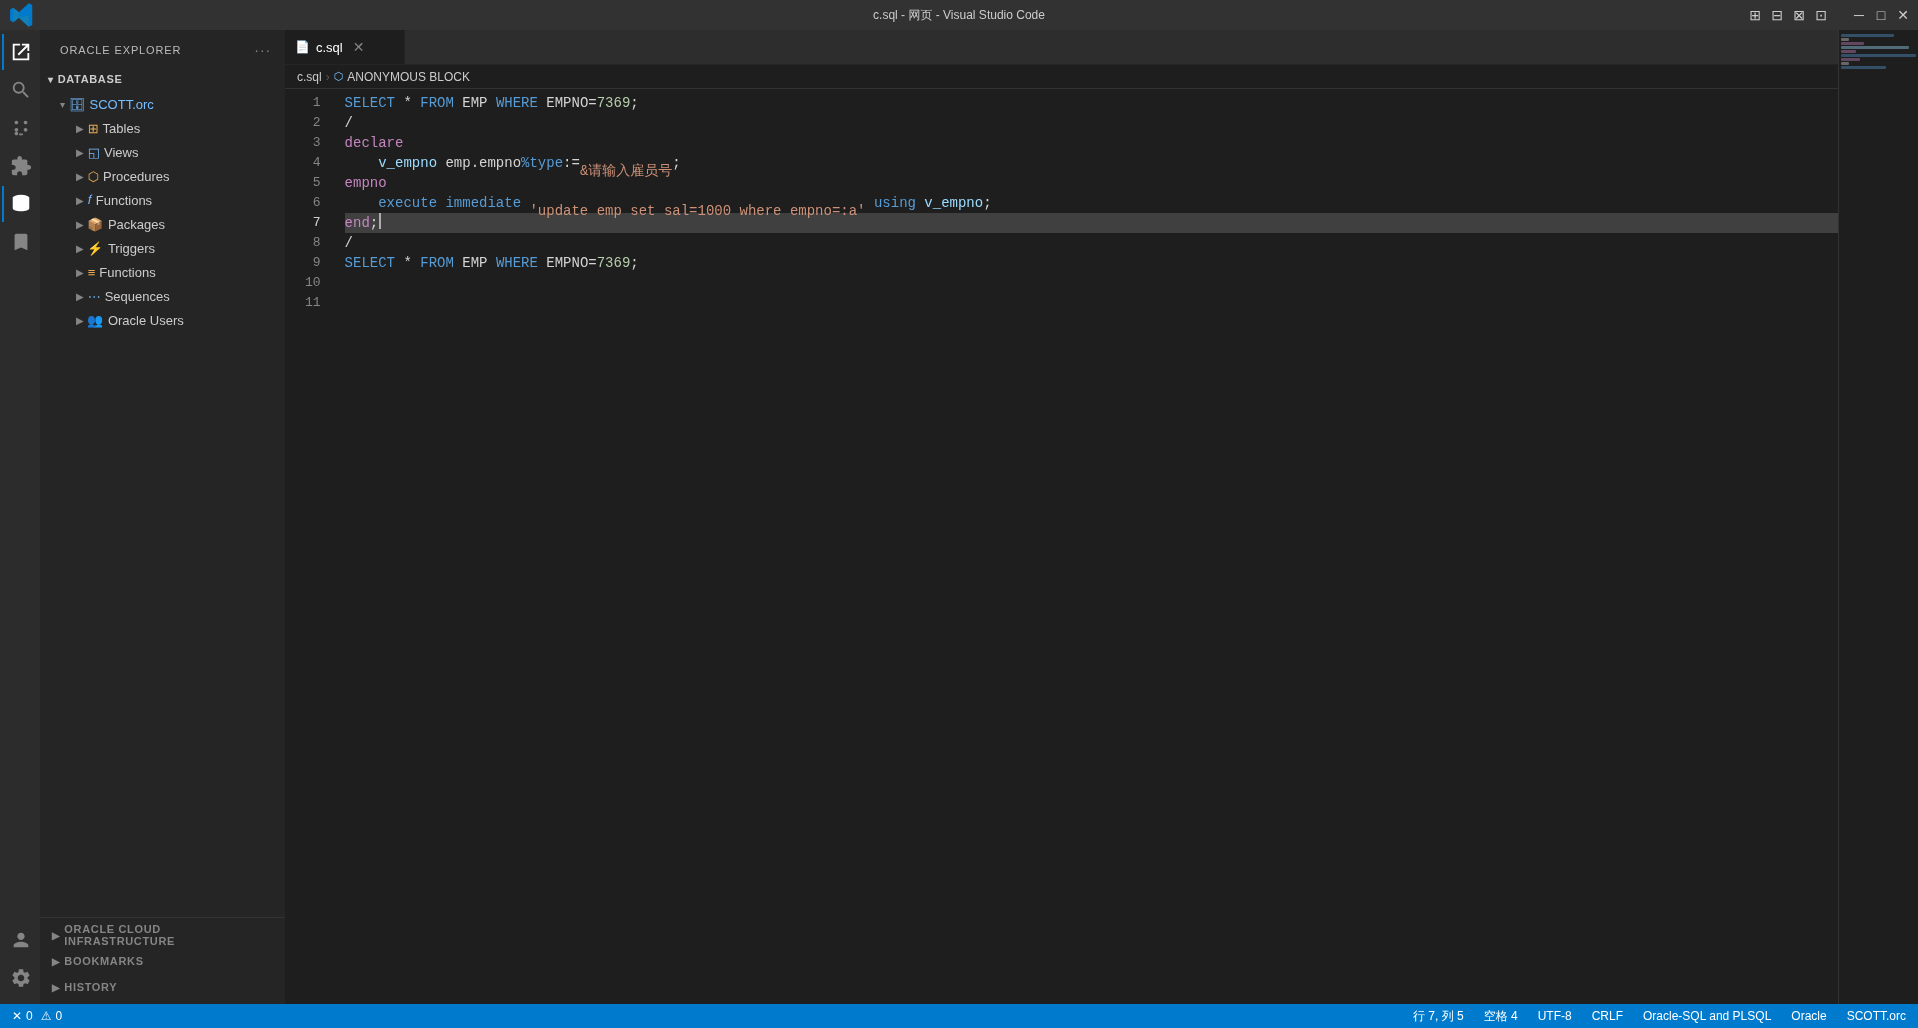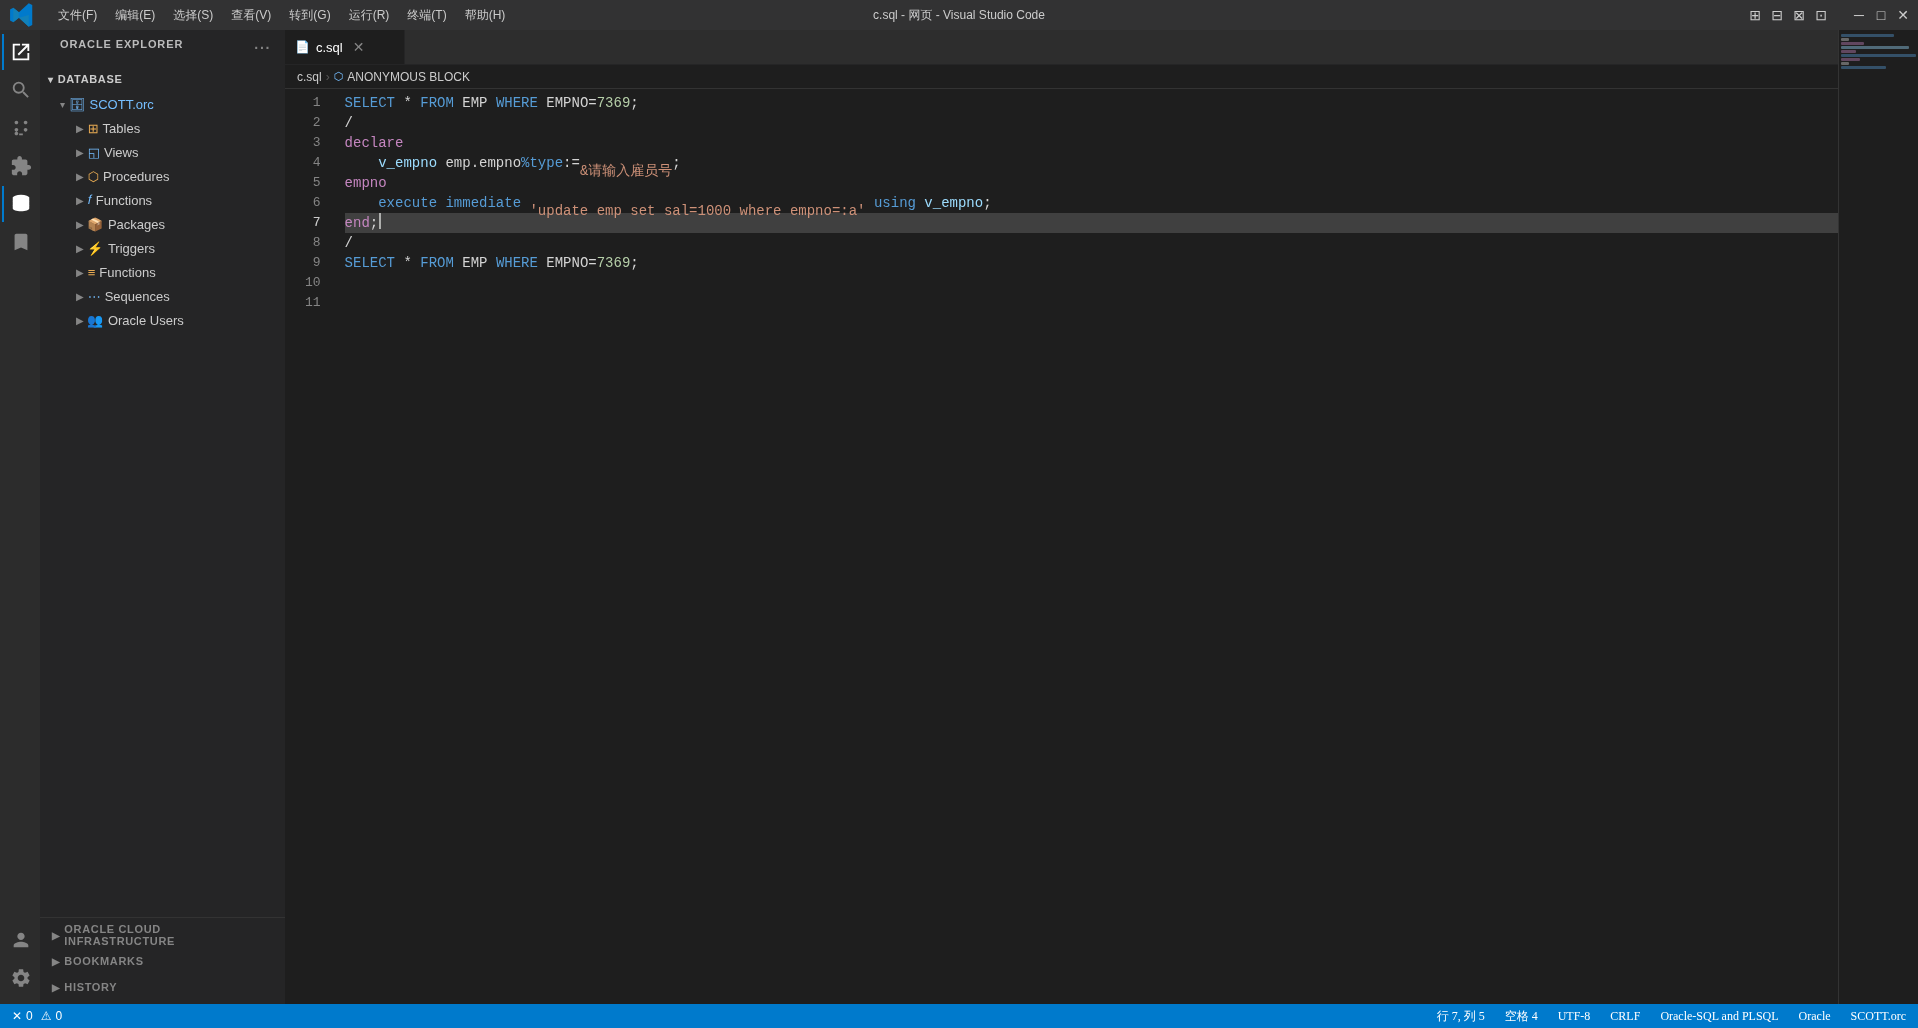--- a/index.html
+++ b/index.html
@@ -111,25 +111,25 @@
       width: 245px;
       background: #252526;
       display: flex;
       flex-direction: column;
       flex-shrink: 0;
       overflow: hidden;
     }
     #sidebar-header {
       padding: 8px 12px 4px 20px;
       font-size: 11px;
-      font-weight: 700;
+      font-weight: 400;
       color: #bbb;
       letter-spacing: 0.08em;
       display: flex;
-      align-items: flex-start;
+      align-items: center;
       justify-content: space-between;
       height: 36px;
     }
     #sidebar-header .header-actions {
       display: flex;
       gap: 4px;
     }
     #sidebar-header .header-icon {
       color: #858585;
       cursor: pointer;
@@ -332,21 +332,20 @@
     }
     #status-bar .status-left {
       display: flex;
       align-items: center;
       gap: 12px;
     }
     #status-bar .status-right {
       display: flex;
       align-items: center;
       gap: 12px;
-      font-family: Liberation Serif, serif;
     }
     .status-item {
       display: flex;
       align-items: center;
       gap: 4px;
       cursor: pointer;
       padding: 0 4px;
       height: 24px;
     }
 
@@ -378,30 +377,20 @@
 </head>
 <body>
 
 <div id="title-bar">
   <div class="title-left">
     <svg class="vscode-logo" viewBox="0 0 100 100" xmlns="http://www.w3.org/2000/svg">
       <path d="M74.2 7.8L38.9 40.3 18.7 24.3 7.4 30.5v39l11.3 6.2 20.3-16 35.2 32.5 12.4-6.2V14L74.2 7.8z" fill="#007acc"></path>
       <path d="M74.2 92.2L38.9 59.7 74.2 50l0 42.2z" fill="#1281b9"></path>
       <path d="M18.7 75.7L38.9 59.7 38.9 40.3 18.7 24.3z" fill="#1281b9"></path>
     </svg>
-    <div class="menu-items">
-      <span class="menu-item">文件(F)</span>
-      <span class="menu-item">编辑(E)</span>
-      <span class="menu-item">选择(S)</span>
-      <span class="menu-item">查看(V)</span>
-      <span class="menu-item">转到(G)</span>
-      <span class="menu-item">运行(R)</span>
-      <span class="menu-item">终端(T)</span>
-      <span class="menu-item">帮助(H)</span>
-    </div>
   </div>
   <div class="title-center">c.sql - 网页 - Visual Studio Code</div>
   <div class="title-controls">
     <span class="ctrl-btn">⊞</span>
     <span class="ctrl-btn">⊟</span>
     <span class="ctrl-btn">⊠</span>
     <span class="ctrl-btn">⊡</span>
     <span style="margin-left:8px;"></span>
     <span class="ctrl-btn">─</span>
     <span class="ctrl-btn">□</span>

